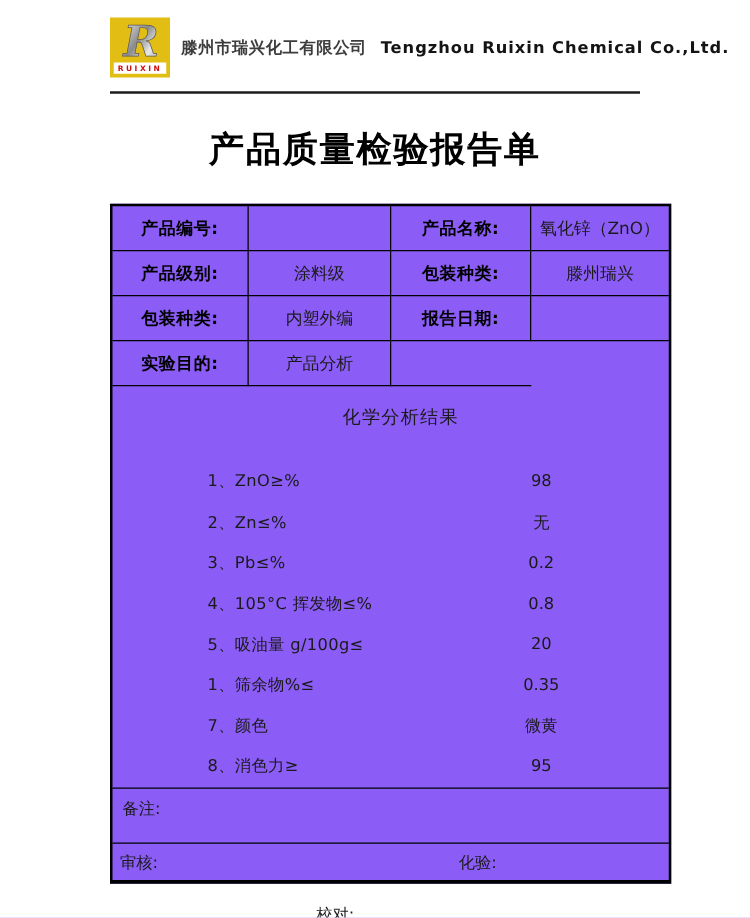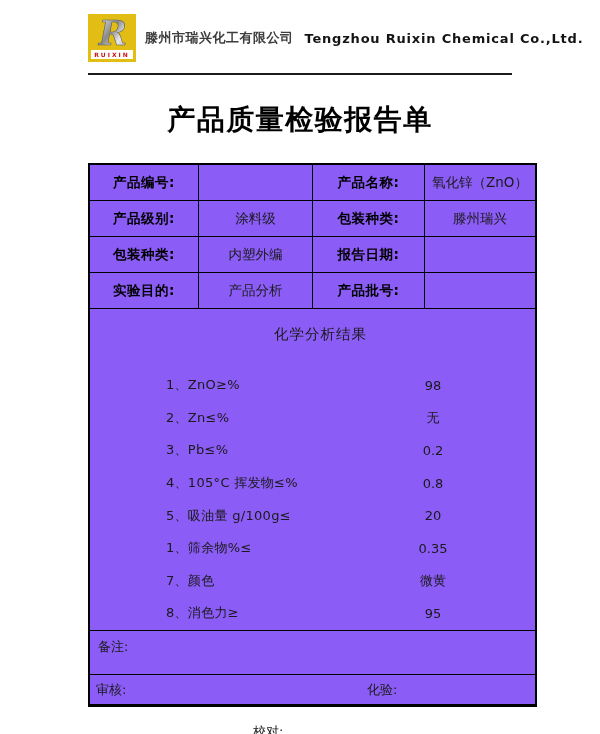--- a/index.html
+++ b/index.html
@@ -111,21 +111,20 @@
     <div class="info-row">
       <div class="cell lbl">包装种类:</div>
       <div class="cell val">内塑外编</div>
       <div class="cell lbl">报告日期:</div>
       <div class="cell val"></div>
     </div>
 
     <div class="info-row">
       <div class="cell lbl">实验目的:</div>
       <div class="cell val">产品分析</div>
-      <div class="cell lbl">产品批号:</div>
       <div class="cell val"></div>
     </div>
 
     <div class="chem-section">
       <div class="chem-title">化学分析结果</div>
       <div class="chem-items">
         <div class="chem-item">
           <span class="item-name">1、ZnO≥%</span>
           <span class="item-value">98</span>
         </div>

